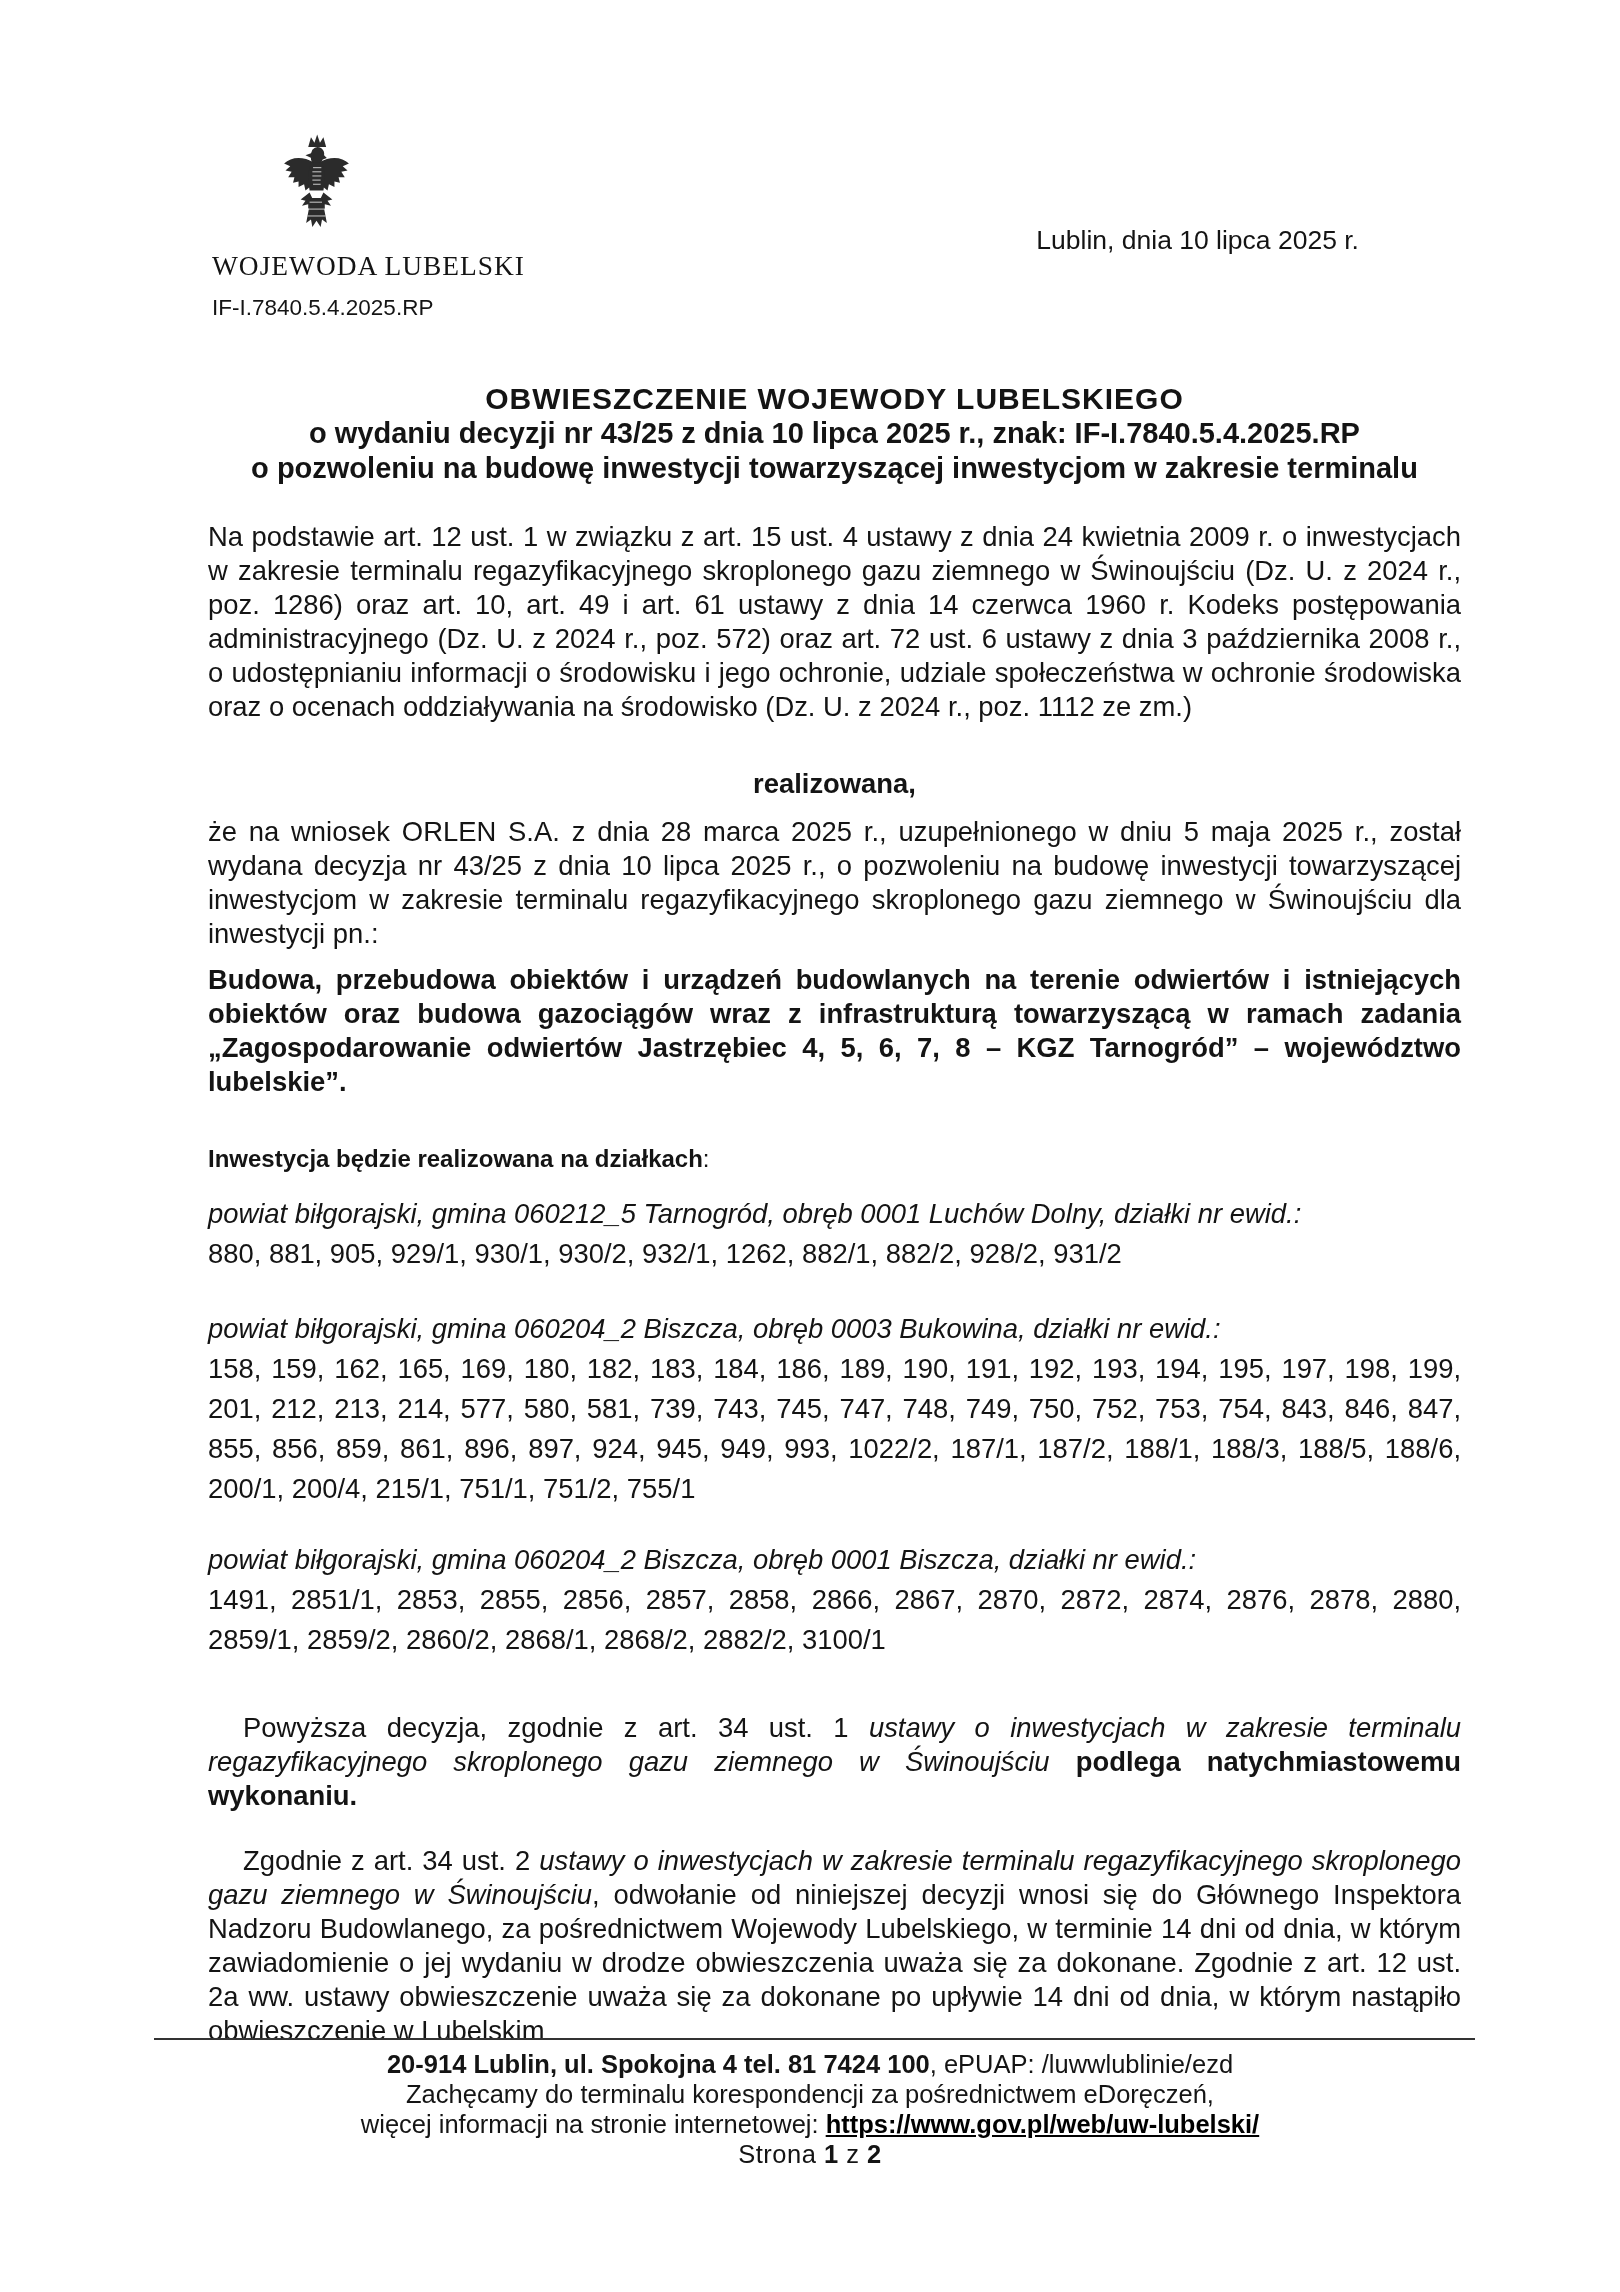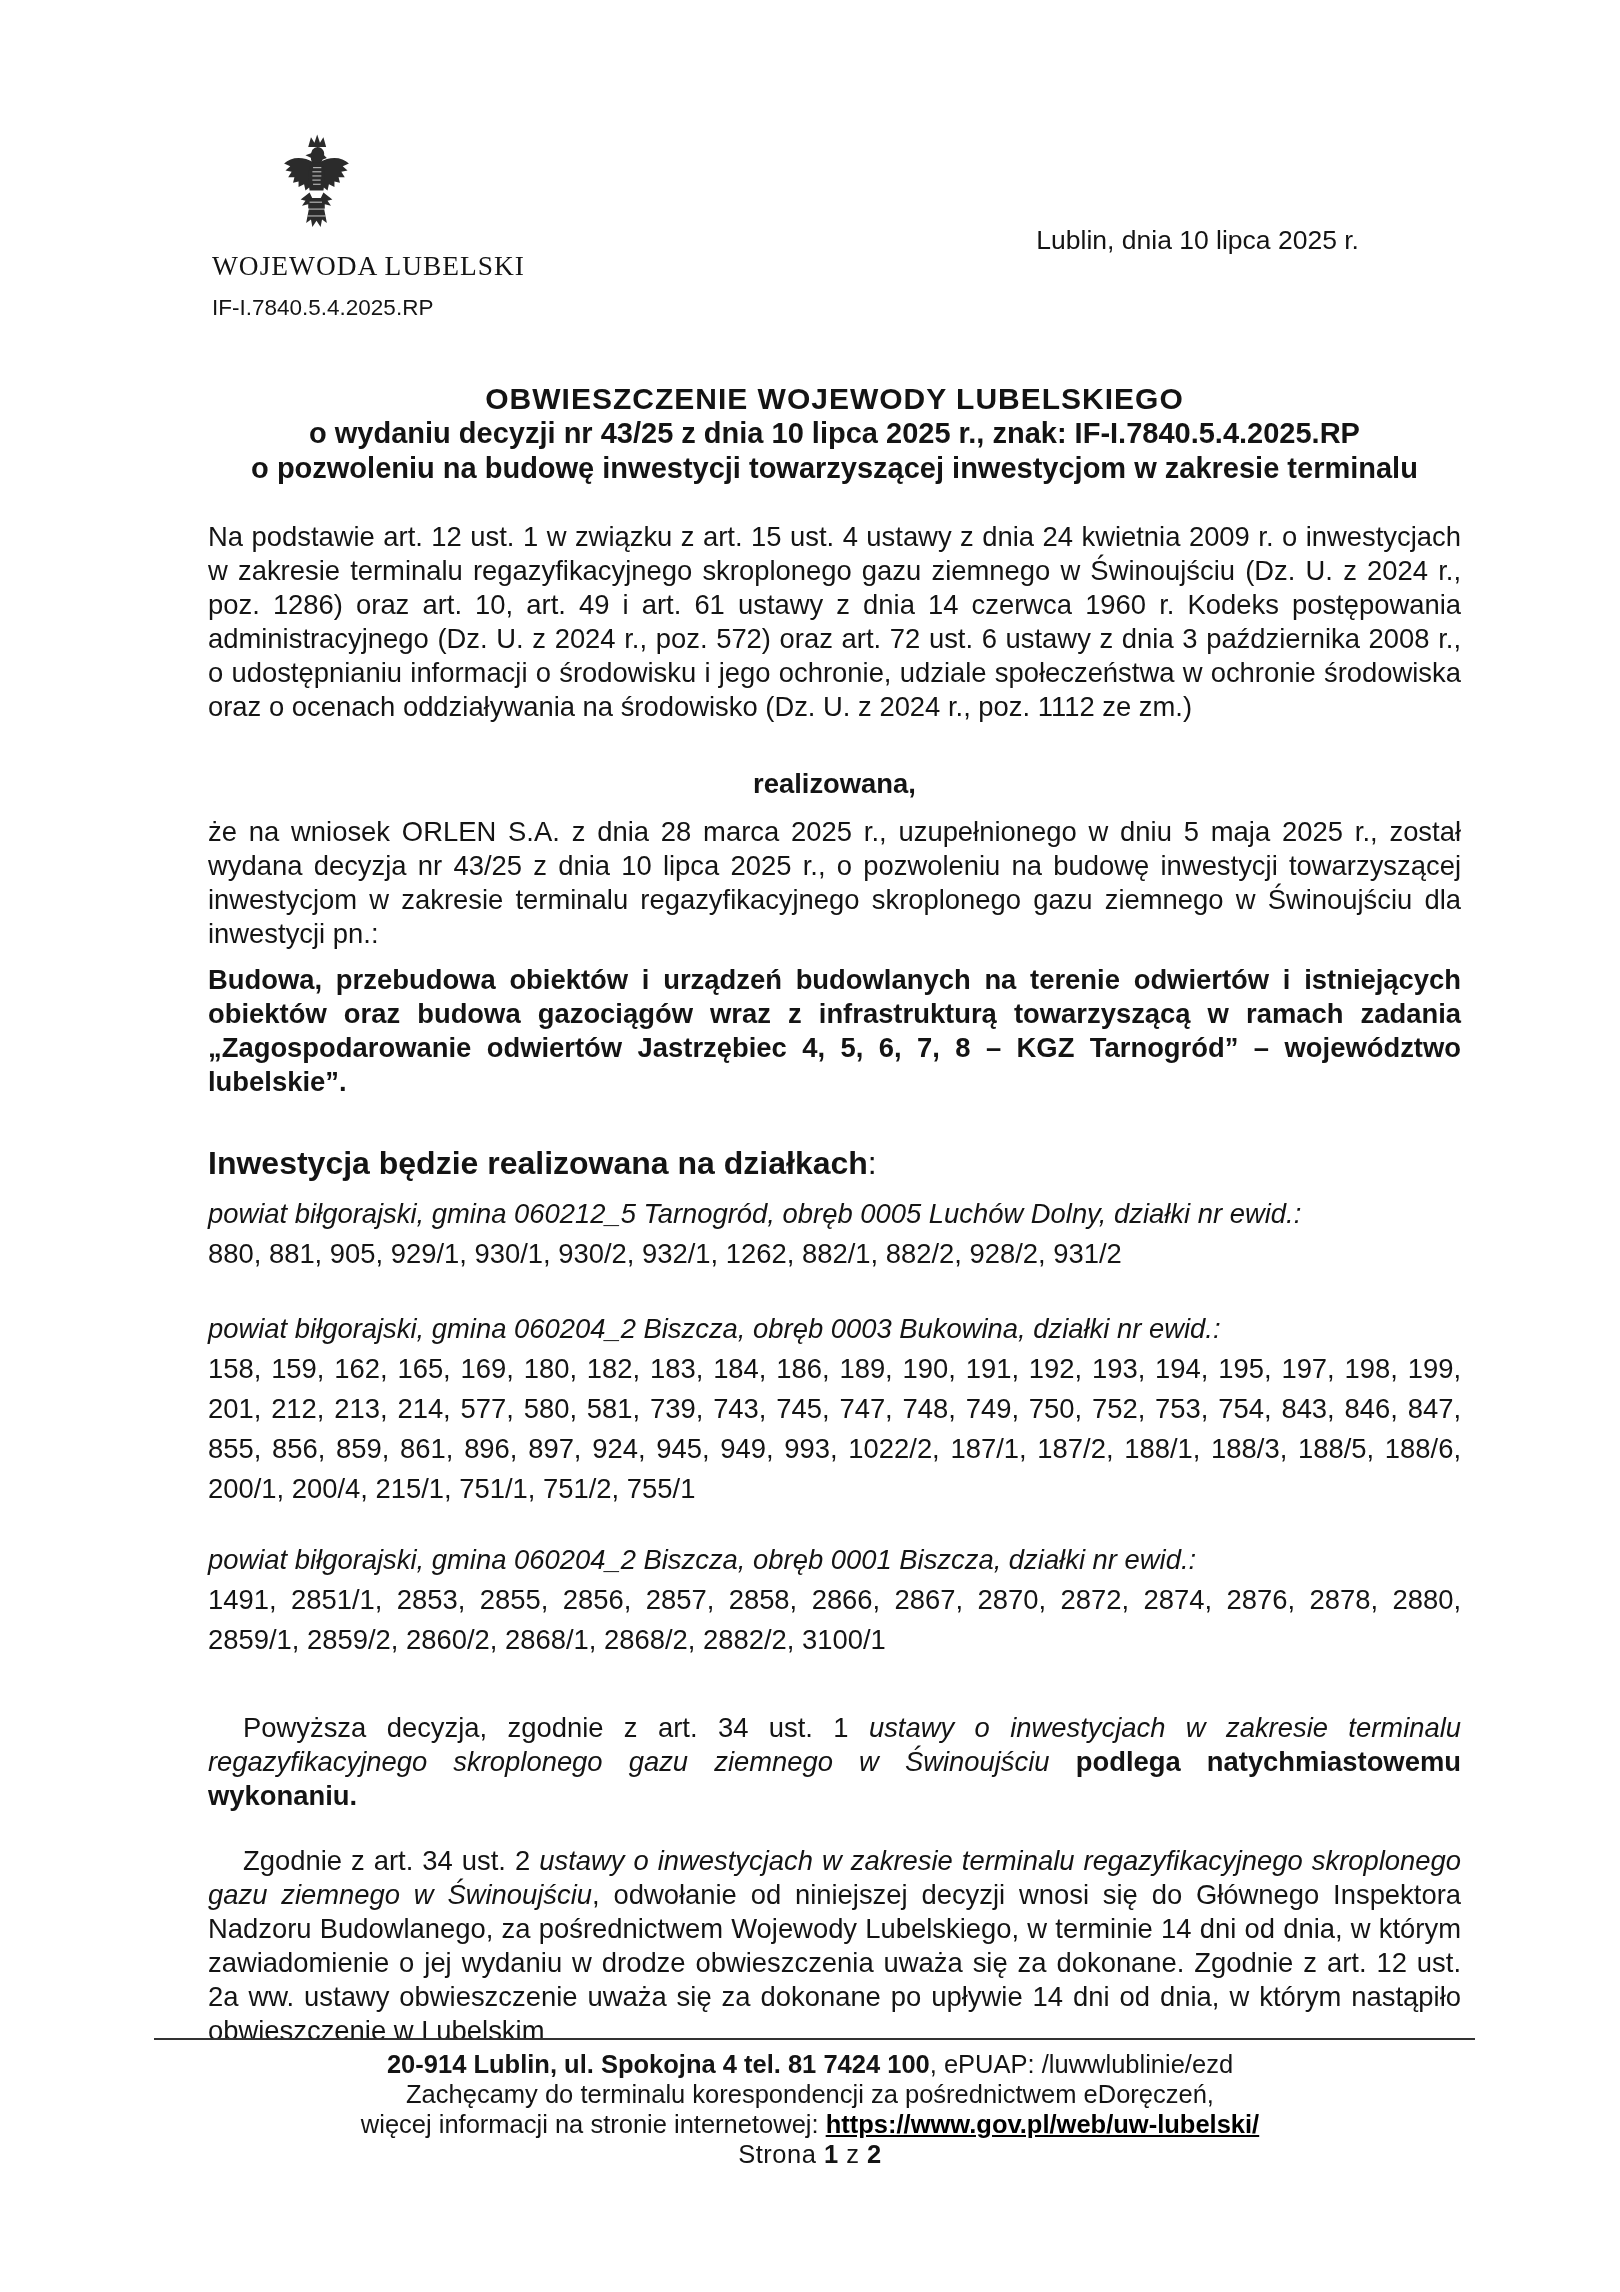--- a/index.html
+++ b/index.html
@@ -18,21 +18,21 @@
   .issuer{top:251px;left:212px;font-family:"Liberation Serif","DejaVu Serif",serif;font-size:27.4px;letter-spacing:1px;}
   .case-no{top:295px;left:212px;font-size:22.5px;}
   .title-block{top:381px;text-align:center;font-weight:bold;line-height:35px;}
   .title-1{font-size:30px;letter-spacing:1px;}
   .title-2,.title-3{font-size:29px;}
   .para{font-size:27.4px;line-height:34px;text-align:justify;}
   .p-legal{top:520px;}
   .w-notice{top:768px;text-align:center;font-weight:bold;font-size:27.4px;}
   .p-notice{top:815px;}
   .p-project{top:963px;font-weight:bold;}
-  .plots-heading{top:1145px;font-size:32px;}
+  .plots-heading{top:1145px;font-size:24px;}
   .plots-heading b{font-weight:bold;}
   .plot-group{font-size:27.4px;line-height:40px;text-align:justify;}
   .plot-loc{font-style:italic;}
   .g1{top:1194px;}
   .g2{top:1309px;}
   .g3{top:1540px;}
   .p-exec{top:1711px;text-indent:35px;}
   .p-appeal{top:1844px;text-indent:35px;}
   .it{font-style:italic;}
   .bd{font-weight:bold;}
@@ -81,21 +81,21 @@
 
   <div class="abs content w-notice">realizowana,</div>
 
   <div class="abs content para p-notice">że na wniosek ORLEN S.A. z dnia 28 marca 2025 r., uzupełnionego w dniu 5 maja 2025 r., został wydana decyzja nr 43/25 z dnia 10 lipca 2025 r., o pozwoleniu na budowę inwestycji towarzyszącej inwestycjom w zakresie terminalu regazyfikacyjnego skroplonego gazu ziemnego w Świnoujściu dla inwestycji pn.:</div>
 
   <div class="abs content para p-project">Budowa, przebudowa obiektów i urządzeń budowlanych na terenie odwiertów i istniejących obiektów oraz budowa gazociągów wraz z infrastrukturą towarzyszącą w ramach zadania „Zagospodarowanie odwiertów Jastrzębiec 4, 5, 6, 7, 8 – KGZ Tarnogród” – województwo lubelskie”.</div>
 
   <div class="abs content plots-heading"><b>Inwestycja będzie realizowana na działkach</b><span>:</span></div>
 
   <div class="abs content plot-group g1">
-    <div class="plot-loc">powiat biłgorajski, gmina 060212_5 Tarnogród, obręb 0005 Luchów Dolny, działki nr ewid.:</div>
+    <div class="plot-loc">powiat biłgorajski, gmina 060212_5 Tarnogród, obręb 0001 Luchów Dolny, działki nr ewid.:</div>
     <div>880, 881, 905, 929/1, 930/1, 930/2, 932/1, 1262, 882/1, 882/2, 928/2, 931/2</div>
   </div>
 
   <div class="abs content plot-group g2">
     <div class="plot-loc">powiat biłgorajski, gmina 060204_2 Biszcza, obręb 0003 Bukowina, działki nr ewid.:</div>
     <div>158, 159, 162, 165, 169, 180, 182, 183, 184, 186, 189, 190, 191, 192, 193, 194, 195, 197, 198, 199, 201, 212, 213, 214, 577, 580, 581, 739, 743, 745, 747, 748, 749, 750, 752, 753, 754, 843, 846, 847, 855, 856, 859, 861, 896, 897, 924, 945, 949, 993, 1022/2, 187/1, 187/2, 188/1, 188/3, 188/5, 188/6, 200/1, 200/4, 215/1, 751/1, 751/2, 755/1</div>
   </div>
 
   <div class="abs content plot-group g3">
     <div class="plot-loc">powiat biłgorajski, gmina 060204_2 Biszcza, obręb 0001 Biszcza, działki nr ewid.:</div>

